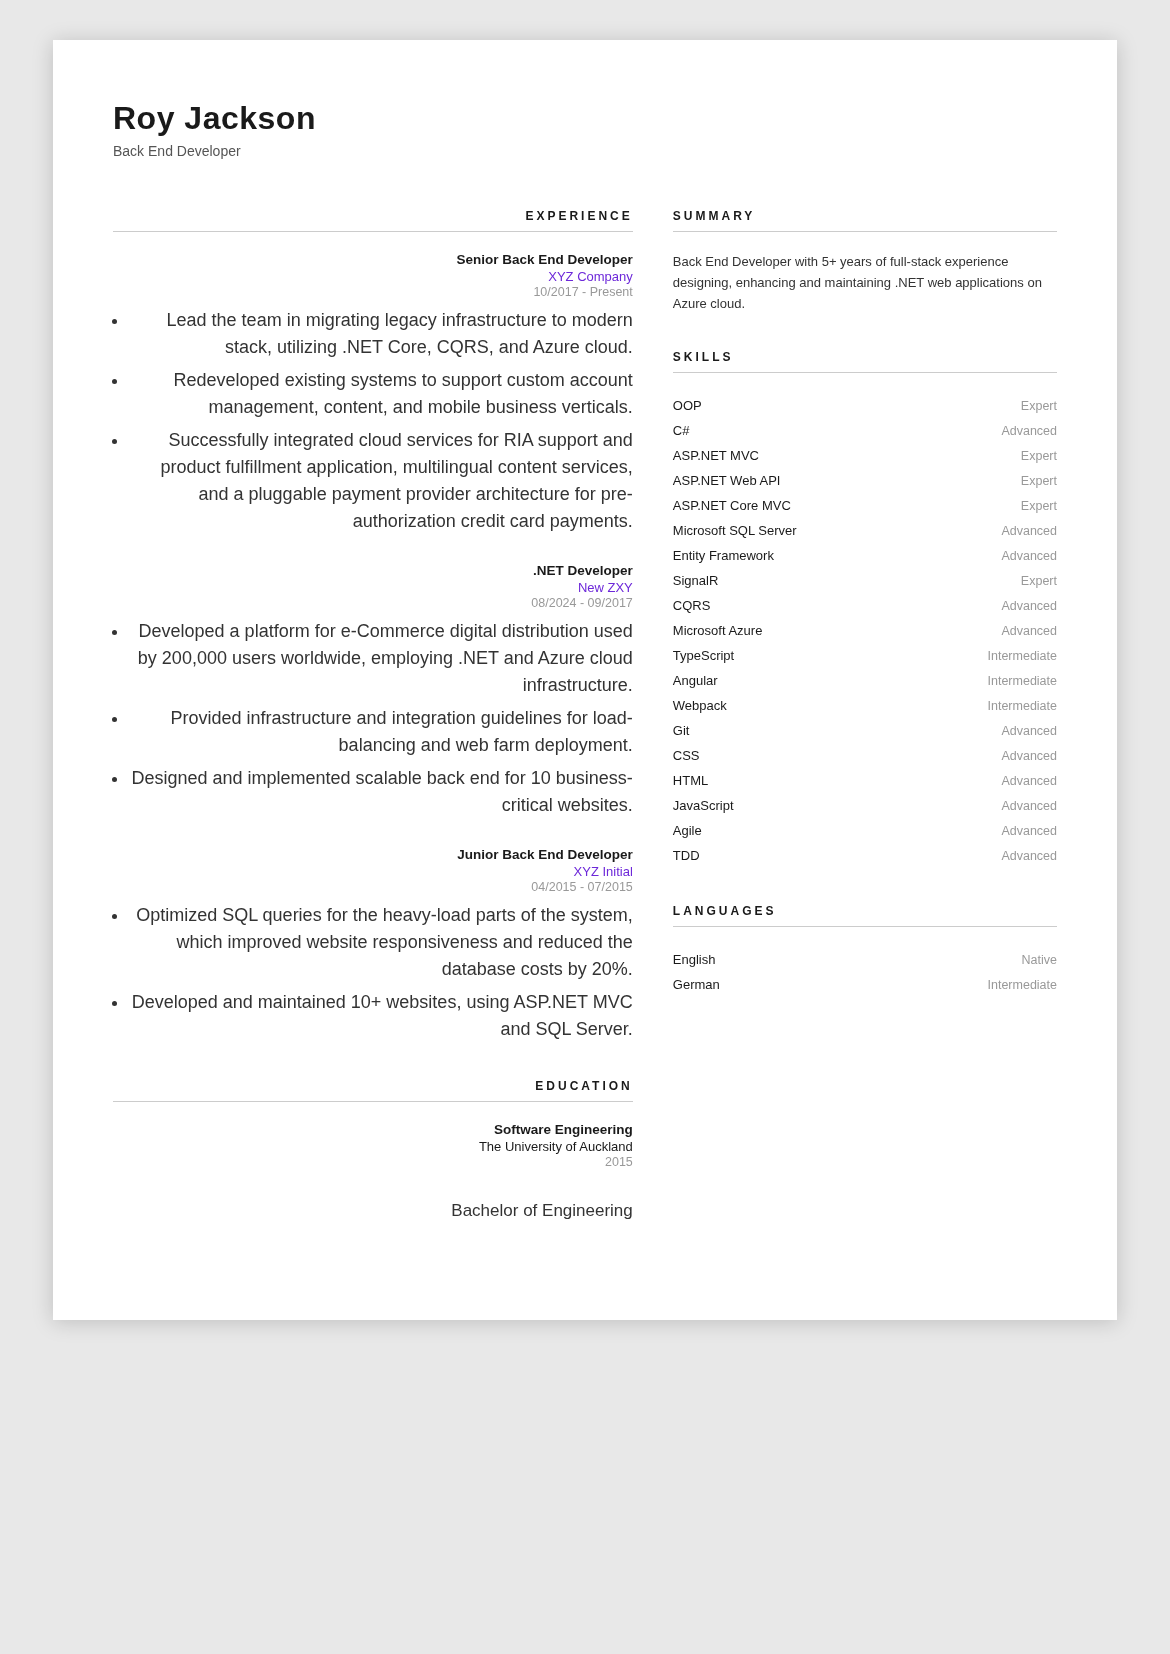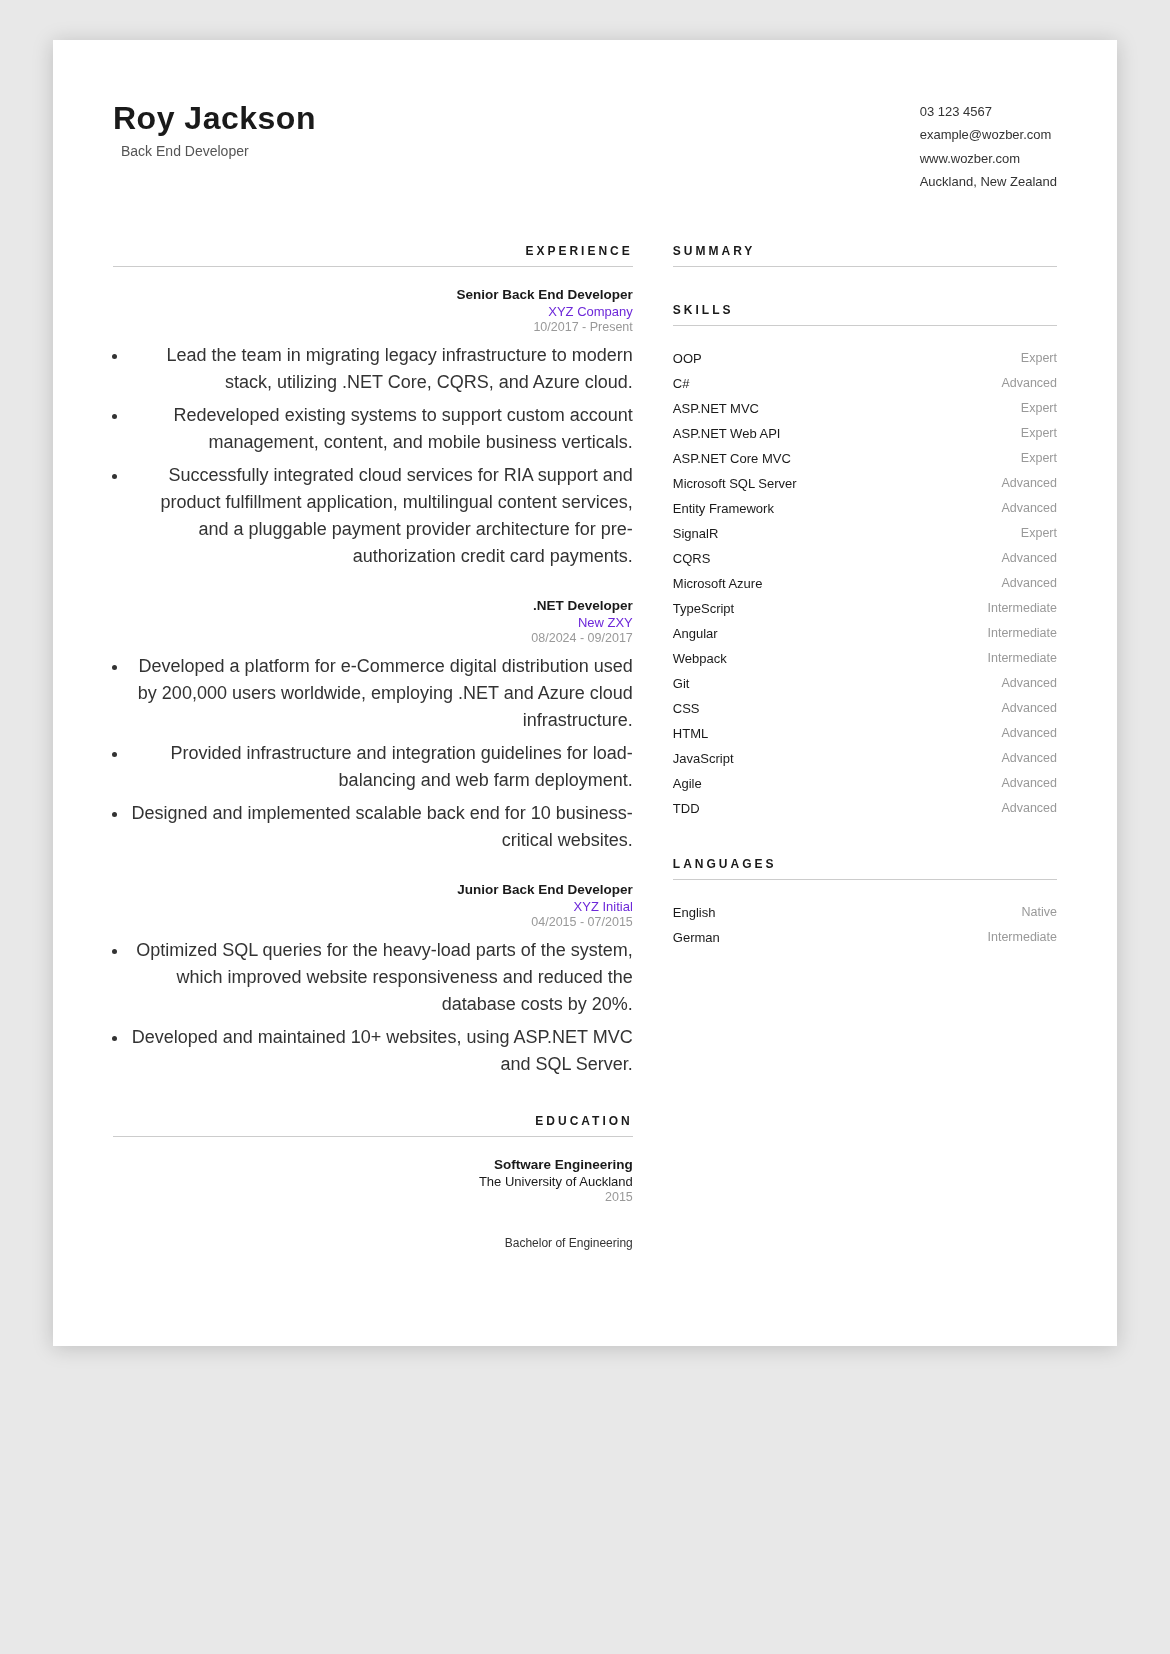--- a/index.html
+++ b/index.html
@@ -30,21 +30,20 @@
       font-size: 32px;
       font-weight: 900;
       color: #1a1a1a;
       letter-spacing: 0.5px;
       margin-bottom: 6px;
     }
     .header-left .title {
       font-size: 14px;
       color: #555;
       font-weight: 400;
-      margin-left: 8px;
     }
     .header-right {
       text-align: left;
       font-size: 13px;
       color: #333;
       line-height: 1.8;
     }
     
     .section-divider {
       border: none;
@@ -113,21 +112,21 @@
       font-size: 13px;
       color: #1a1a1a;
       margin-bottom: 1px;
     }
     .edu-year {
       font-size: 12.5px;
       color: #999;
       margin-bottom: 2px;
     }
     .edu-type {
-      font-size: 12px;
+      font-size: 17px;
       color: #333;
       margin-top: 32px;
     }
     
     .summary-text {
       font-size: 13px;
       color: #333;
       line-height: 1.6;
     }
     
@@ -166,26 +165,20 @@
   </style>
 </head>
 <body>
 
 <div class="resume">
 
   <div class="header">
     <div class="header-left">
       <div class="name">Roy Jackson</div>
       <div class="title">Back End Developer</div>
-    </div>
-    <div class="header-right">
-      <div>03 123 4567</div>
-      <div>example@wozber.com</div>
-      <div>www.wozber.com</div>
-      <div>Auckland, New Zealand</div>
     </div>
   </div>
 
   <div class="main-content">
 
     <div class="left-col">
 
       <div class="section-block">
         <div class="section-title">EXPERIENCE</div>
         <hr class="section-divider">
@@ -232,20 +225,21 @@
         <div class="edu-type">Bachelor of Engineering</div>
       </div>
 
     </div>
 
     <div class="right-col">
 
       <div class="section-block">
         <div class="section-title">SUMMARY</div>
         <hr class="section-divider">
+        <div class="summary-text">Back End Developer with 5+ years of full-stack experience designing, enhancing and maintaining .NET web applications on Azure cloud.</div>
       </div>
 
       <div class="section-block">
         <div class="section-title">SKILLS</div>
         <hr class="section-divider">
 
         <div class="skill-row">
           <span class="skill-name">OOP</span>
           <span class="skill-level">Expert</span>
         </div>

